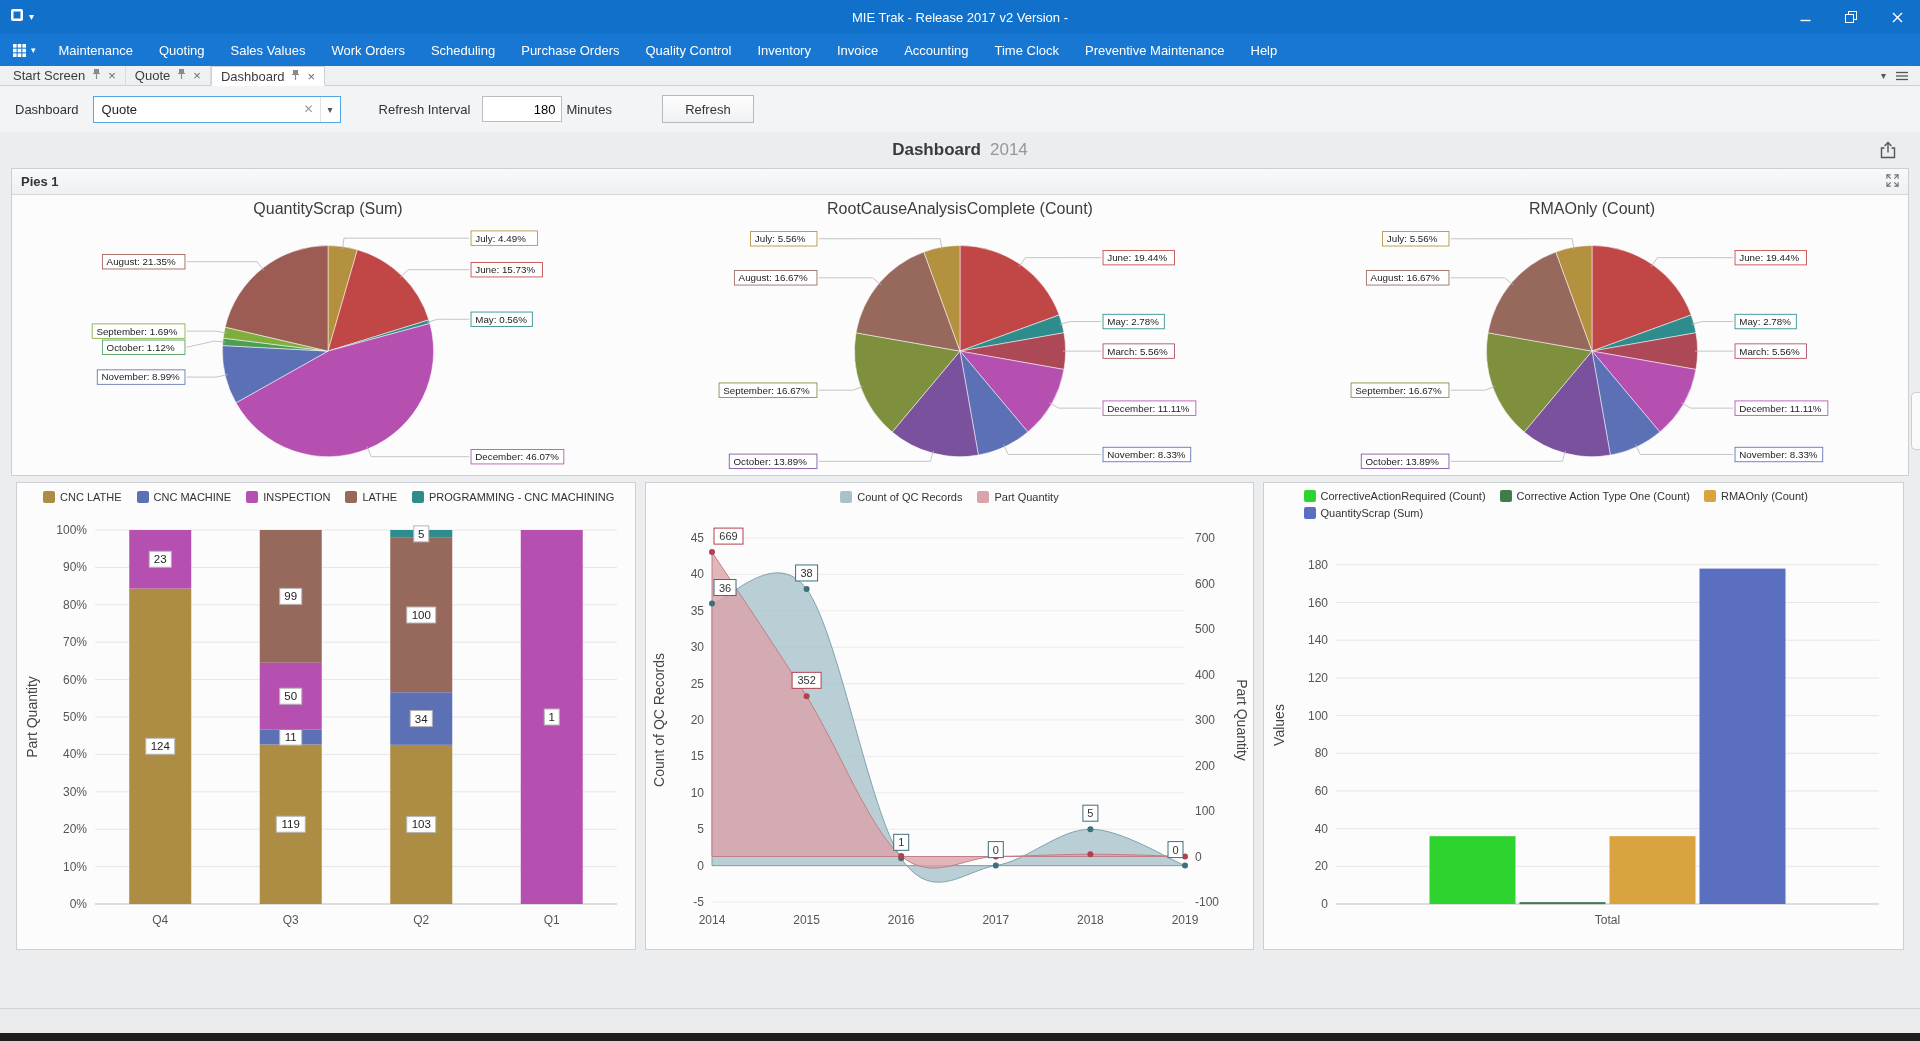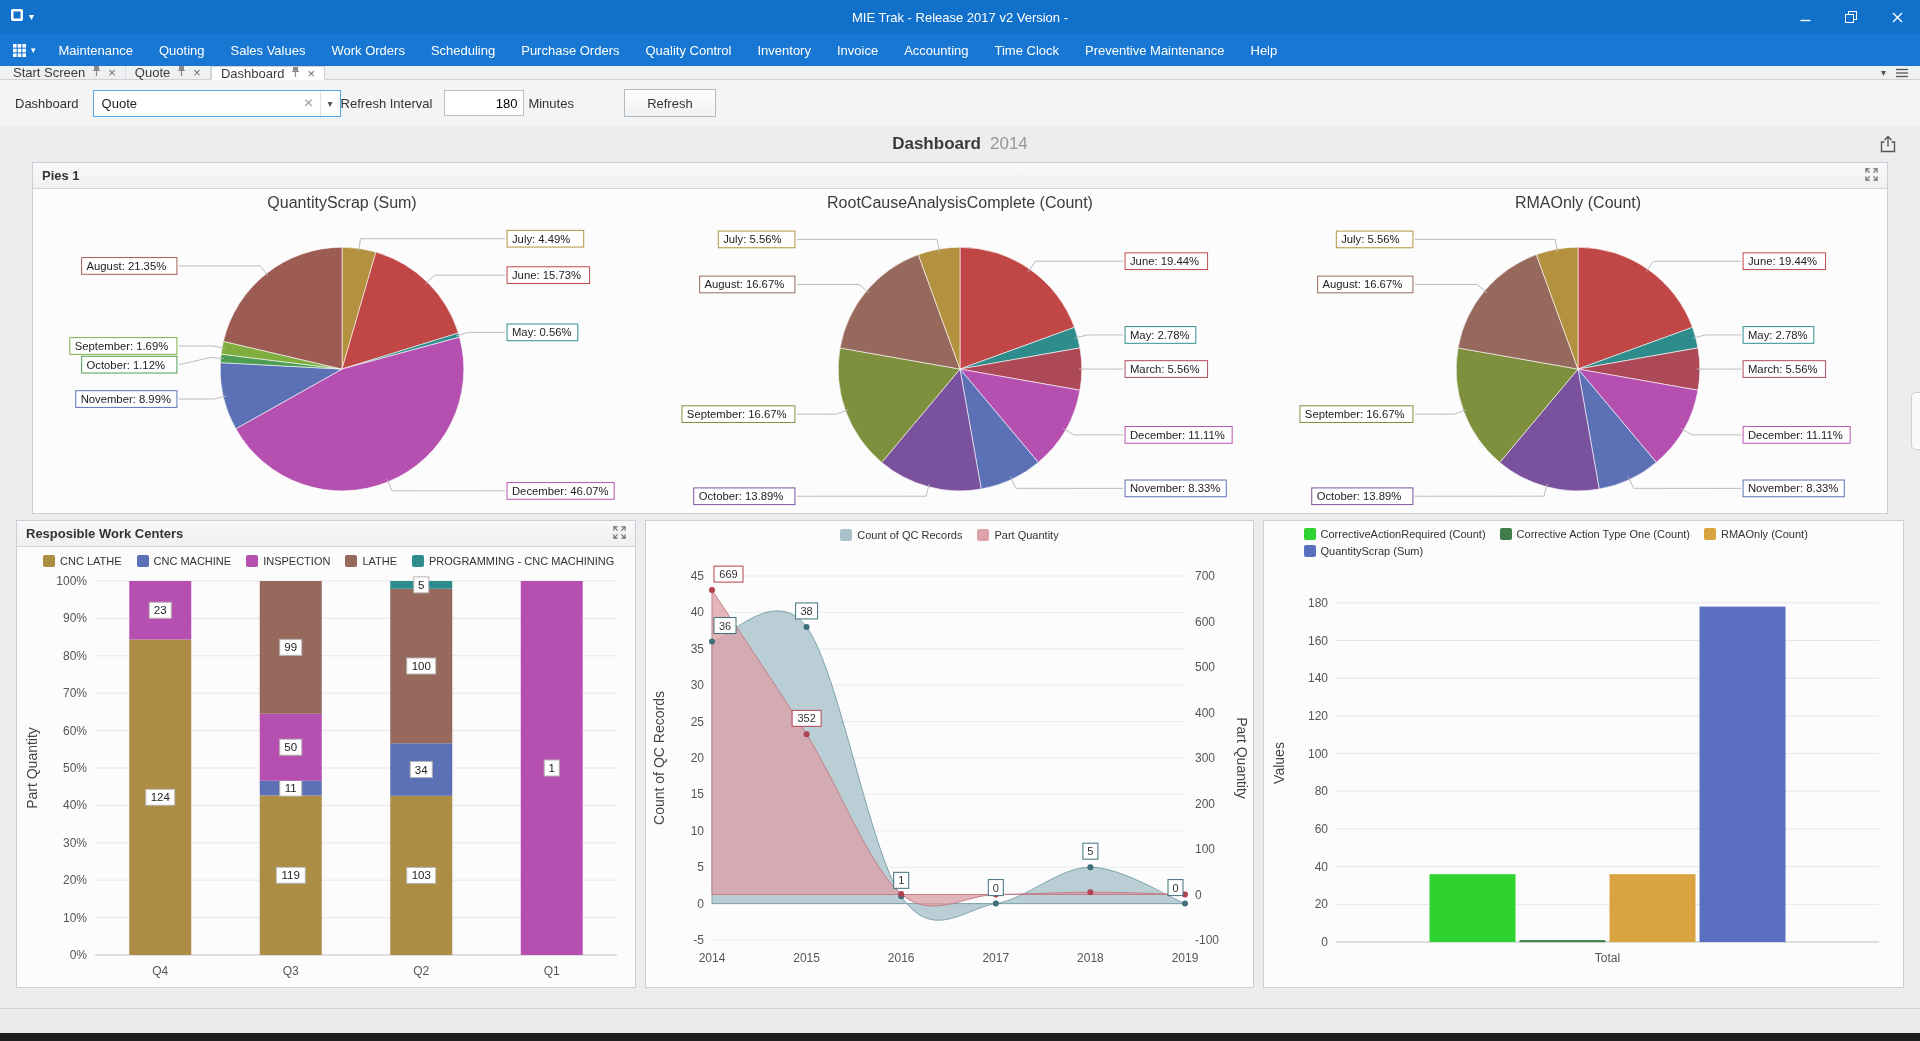--- a/index.html
+++ b/index.html
@@ -15,51 +15,51 @@
   .tb-controls{margin-left:auto;display:flex;height:34px}
   .tb-btn{width:46px;height:34px;display:flex;align-items:center;justify-content:center}
 
   
   .menubar{height:32px;background:#1777d2;display:flex;align-items:center;padding:0 6px}
   .menu-grid{display:flex;align-items:center;gap:4px;padding:0 10px 0 6px}
   .menu-grid .caret{color:#fff;font-size:9px}
   .menu-item{color:#fff;font-size:13px;padding:7px 13px;white-space:nowrap;cursor:default}
 
   
-  .tabstrip{height:14px;background:#eef0f2;border-bottom:1px solid #cdd1d5;display:flex;align-items:stretch;padding-left:4px}
+  .tabstrip{height:20px;background:#eef0f2;border-bottom:1px solid #cdd1d5;display:flex;align-items:stretch;padding-left:4px}
   .tab{display:flex;align-items:center;gap:7px;padding:0 9px;font-size:13px;color:#3c3c3c;border-right:1px solid #d9dcdf;position:relative}
   .tab.active{background:#ffffff;border:1px solid #cdd1d5;border-bottom:1px solid #ffffff;margin-bottom:-1px;z-index:2}
   .tab-close{color:#6b6b6b;font-size:13px;line-height:1}
   .tabstrip-right{margin-left:auto;display:flex;align-items:center;gap:10px;padding-right:12px;color:#555}
   .tabstrip-right .ts-ic{font-size:10px;color:#555}
 
   
   .controlsrow{height:46px;background:#f3f4f6;display:flex;align-items:center;padding-left:15px;font-size:13px;color:#333}
   .combo{width:248px;height:27px;background:#fff;border:1px solid #55a6e3;display:flex;align-items:center;margin-left:14px}
   .combo-text{flex:1;padding-left:8px;font-size:13px;color:#222}
   .combo-clear{color:#9a9a9a;font-size:12px;padding:0 6px}
   .combo-arrow{width:20px;text-align:center;color:#555;font-size:10px;border-left:1px solid #e2e2e2;align-self:stretch;display:flex;align-items:center;justify-content:center}
-  .ri-label{}
+  .ri-label{margin-left:38px}
   .ri-input{width:80px;height:26px;border:1px solid #b9bdc2;background:#fff;text-align:right;padding-right:6px;font-size:13px;font-family:"Liberation Sans",sans-serif;margin-left:12px}
   .min-label{margin-left:4px}
   .refresh-btn{margin-left:50px;width:92px;height:28px;background:linear-gradient(#fefefe,#f0f1f2);border:1px solid #b4b9be;font-size:13px;color:#333;font-family:"Liberation Sans",sans-serif}
 
   
   .headingrow{height:36px;position:relative;display:flex;align-items:center;justify-content:center}
   .dash-name{font-size:17px;font-weight:bold;color:#3a3a3a}
   .dash-year{font-size:17px;color:#979797;margin-left:9px}
   .export-ic{position:absolute;right:22px;top:8px}
 
   
   .panel{background:#fcfcfc;border:1px solid #ccd0d4;display:flex;flex-direction:column}
   .panel-header{height:26px;flex:0 0 26px;background:linear-gradient(#f8f9fa,#eef0f2);border-bottom:1px solid #d4d7da;display:flex;align-items:center;padding:0 9px;font-size:13px;font-weight:bold;color:#333}
   .panel-hicons{margin-left:auto;display:flex;align-items:center;gap:10px}
   .undo-ic{color:#888;font-size:14px;line-height:1}
 
-  .panel-pies{margin:0 32px;height:352px}
+  .panel-pies{margin:0 11px;height:308px}
   .pies-body{flex:1;display:flex;min-height:0}
   .pie-cell{flex:1;display:flex;flex-direction:column;align-items:center;min-width:0}
   .pie-title{font-size:16px;color:#3c3c3c;margin-top:5px;height:23px}
   .pie-svg{width:100%;height:300px;display:block}
 
   .bottomrow{margin:6px 16px 0;display:flex;gap:9px;height:468px}
   .panel-wc{width:620px;flex:0 0 620px}
   .panel-rma{width:609px;flex:0 0 609px}
   .panel-c1{flex:1}
   .panel-body{flex:1;display:flex;flex-direction:column;min-height:0}
@@ -350,33 +350,20 @@
             <rect x="43.5" y="274.94948178688503" width="103" height="17" fill="#ffffff" stroke="#7a519c" stroke-width="1"></rect>
             <text x="48.5" y="287.44948178688503" font-size="11.5" fill="#222222" text-anchor="start" font-family="Liberation Sans, sans-serif">October: 13.89%</text>
           </svg>
       </div>
     </div>
   </div>
 
   <div class="bottomrow">
 
     <div class="panel panel-wc">
-      <div class="panel-header">
-        <span>Resposible Work Centers</span>
-        <span class="panel-hicons">
-          <span>
-            <svg width="13" height="13" viewBox="0 0 14 14">
-                <g stroke="#6b6b6b" stroke-width="1.2" fill="none">
-                  <path d="M5 1H1v4M9 1h4v4M13 9v4H9M1 9v4h4"></path>
-                  <path d="M1 1l4 4M13 1 9 5M13 13 9 9M1 13l4-4"></path>
-                </g>
-              </svg>
-          </span>
-        </span>
-      </div>
       <div class="panel-body">
         <div class="legend-row" id="wc-legend">
             <span class="lg-item">
               <span class="sw" style="background: rgb(173, 140, 68);"></span>
               <span>CNC LATHE</span>
             </span>
             <span class="lg-item">
               <span class="sw" style="background: rgb(91, 112, 181);"></span>
               <span>CNC MACHINE</span>
             </span>

